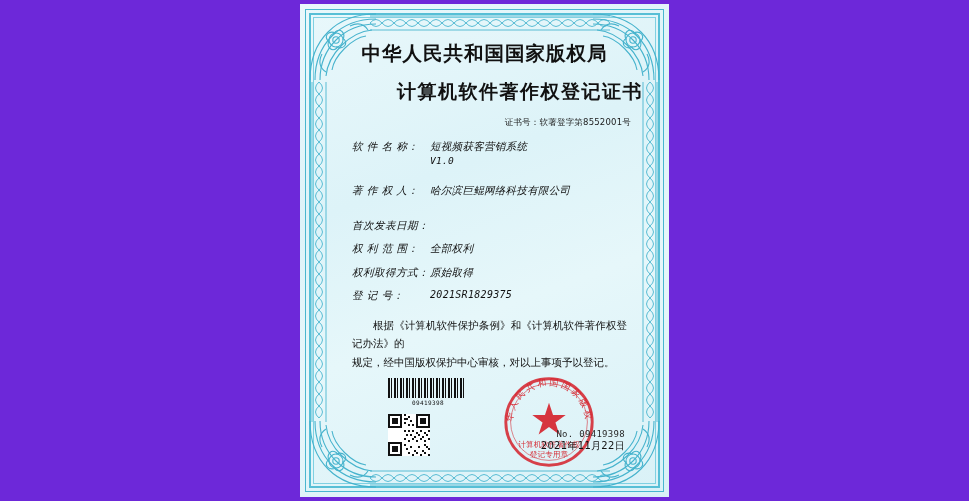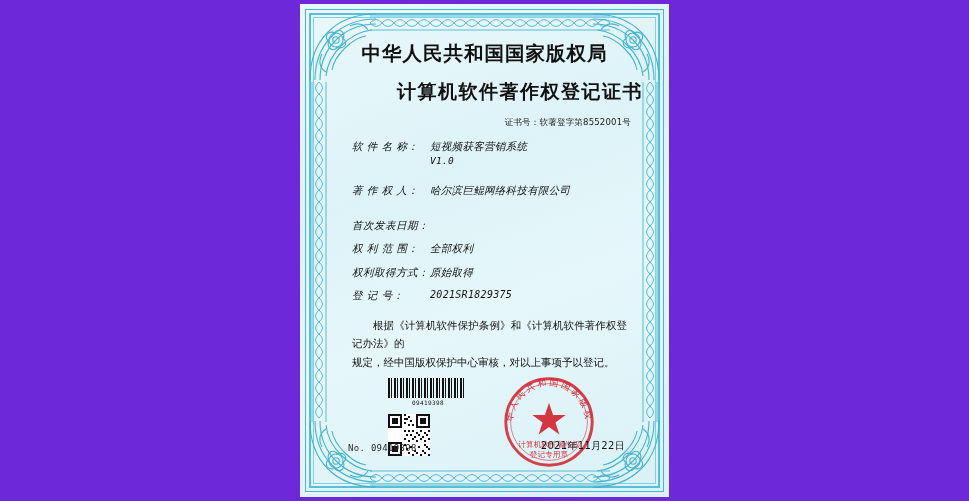--- a/index.html
+++ b/index.html
@@ -152,21 +152,21 @@
   .seal{
     position:absolute;
     right:46px;
     top:348px;
     width:96px;height:96px;
   }
   .footer{
     position:absolute;
     left:22px;right:18px;bottom:22px;
     display:flex;justify-content:space-between;align-items:flex-end;
-    font-size:9px;color:#111;
+    font-size:9px;color:#111;flex-direction:column;
   }
   .footer .no{
     font-family:"DejaVu Sans Mono","Liberation Mono",monospace;
     letter-spacing:.3px;
     color:#2a2a2a;
   }
   .footer .date{
     font-size:10px;
     letter-spacing:.3px;
     text-align:right;

